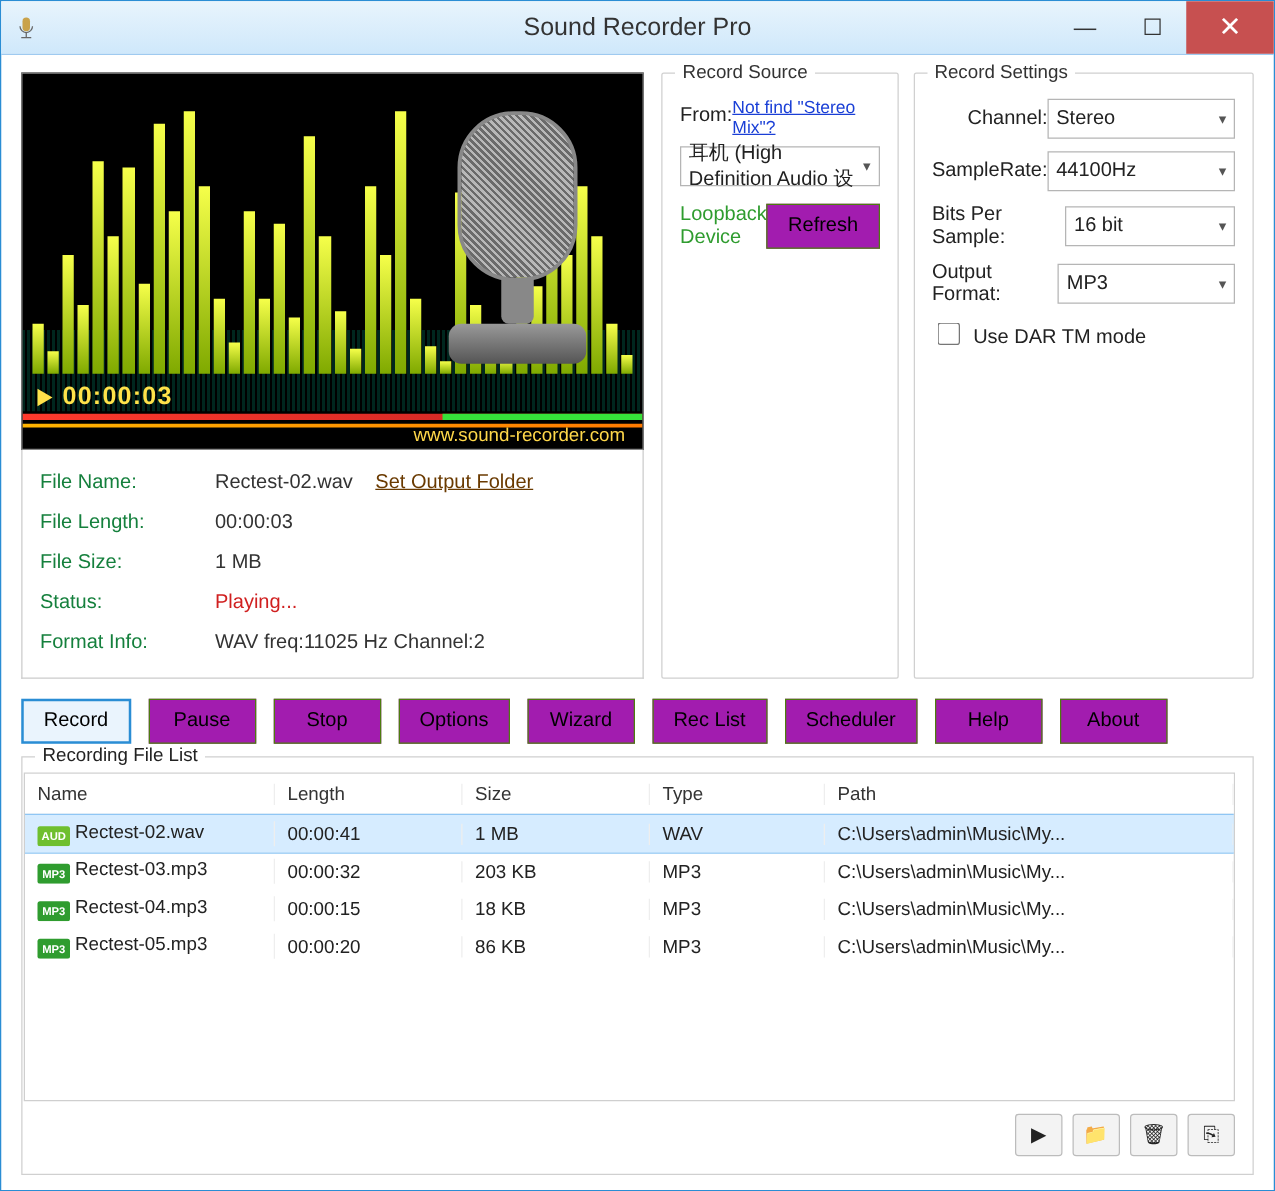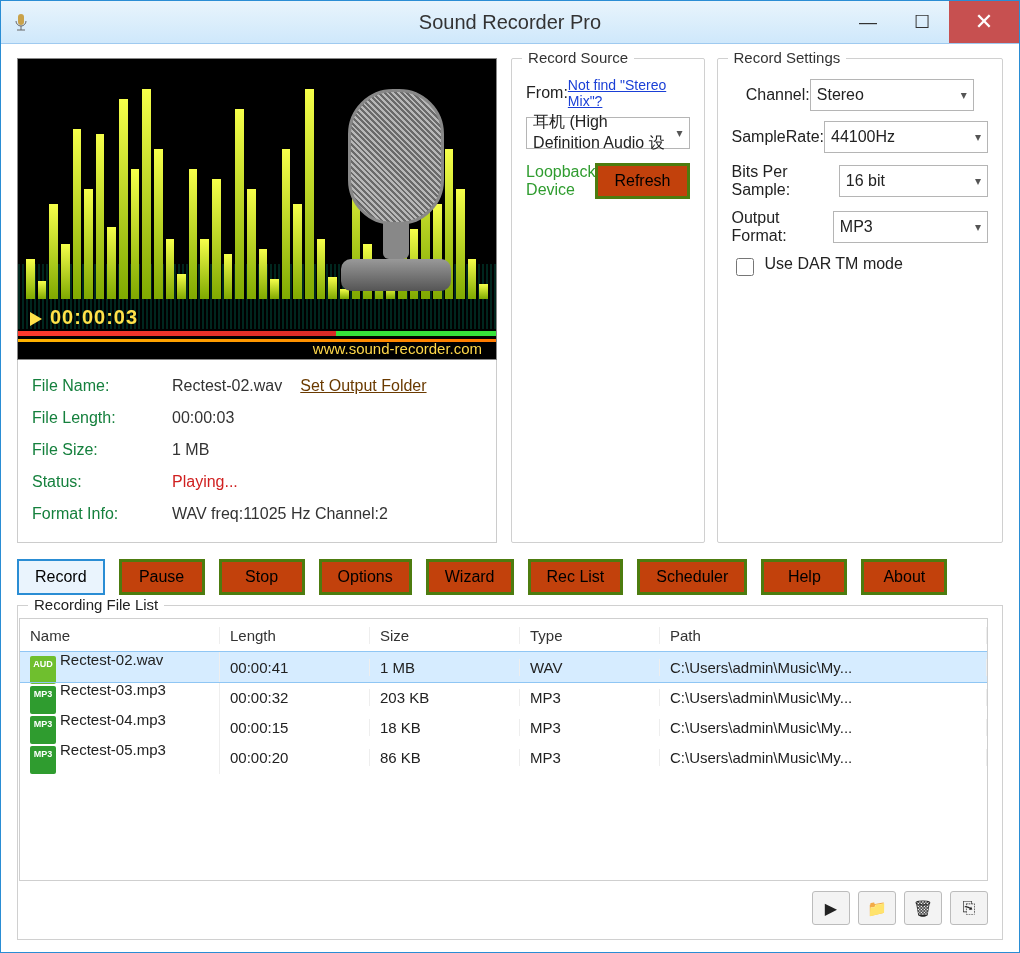--- a/index.html
+++ b/index.html
@@ -35,49 +35,49 @@
 .link{color:#6a3a00;margin-left:18px}
 .right-pane{flex:1;display:flex;flex-direction:row;gap:12px}
 .group{border:1px solid #d0d0d0;border-radius:2px;padding:10px 14px 14px 14px;position:relative}
 .group>.legend{position:absolute;top:-10px;left:10px;background:#fff;padding:0 6px;color:#333;font-size:15px}
 .row{display:flex;align-items:center;margin:8px 0}
 .row label{font-size:16px}
 .hyperlink{color:#1a3fd6;text-decoration:underline}
 select,.combo{height:32px;border:1px solid #b5b5b5;background:#fff;font-size:16px;padding:2px 6px;font-family:inherit}
 .combo{display:flex;align-items:center;justify-content:space-between;width:100%;box-sizing:border-box}
 .combo .chev{font-size:12px;color:#555}
-.btn{height:36px;border:3px solid #4d7c0f;background:#c2410c;font-size:16px;padding:0 16px;font-family:inherit;cursor:pointer}
+.btn{height:36px;border:1px solid #4d7c0f;background:#a21caf;font-size:16px;padding:0 16px;font-family:inherit;cursor:pointer}
 .loopback{color:#2f9c2f;font-size:16px}
 .slider-wrap{display:flex;align-items:center;gap:14px;margin-top:6px}
 .slider{flex:1;height:24px;position:relative}
 .slider .track{position:absolute;top:50%;left:0;right:0;height:3px;background:#bcbcbc;transform:translateY(-50%)}
 .slider .thumb{position:absolute;top:50%;width:12px;height:22px;background:#eaeaea;border:1px solid #888;transform:translate(-50%,-50%);border-radius:2px}
-.settings-row{display:flex;align-items:center;justify-content:center;margin:10px 0}
+.settings-row{display:flex;align-items:center;justify-content:flex-end;margin:10px 0}
 .settings-row label{font-size:16px}
-.settings-row .combo{width:164px}
-.checkbox{display:flex;align-items:flex-start;gap:8px;font-size:16px}
+.settings-row .combo{width:150px}
+.checkbox{display:flex;align-items:flex-end;gap:8px;font-size:16px}
 .checkbox input{width:18px;height:18px}
 .button-bar{display:flex;gap:14px;margin-top:6px;flex-wrap:wrap}
 .button-bar .btn{min-width:86px}
 .btn.primary{border:2px solid #2a8dd4;background:#eaf4fd}
 .filelist-group{border:1px solid #d0d0d0;padding:12px 14px 14px 1px;position:relative;flex:1;display:flex;flex-direction:column}
 .filelist-group>.legend{position:absolute;top:-10px;left:10px;background:#fff;padding:0 6px;font-size:15px}
 .table{border:1px solid #cfcfcf;flex:1;overflow:auto}
 .thead,.trow{display:flex;align-items:center;font-size:15px}
 .thead{height:32px;background:#fff;border-bottom:1px solid #e3e3e3}
 .th,.td{padding:0 10px;border-right:1px solid #eee;box-sizing:border-box;white-space:nowrap;overflow:hidden;text-overflow:ellipsis}
 .th{color:#333}
 .c-name{width:200px}
 .c-len{width:150px}
 .c-size{width:150px}
 .c-type{width:140px}
 .c-path{flex:1}
 .trow{height:30px}
 .trow.selected{background:#d6ecff;outline:1px solid #8fc6f4}
-.fileicon{display:inline-block;width:26px;height:28px;border-radius:2px;color:#fff;font-size:9px;font-weight:700;text-align:center;line-height:16px;margin-right:4px;vertical-align:-2px}
+.fileicon{display:inline-block;width:26px;height:16px;border-radius:2px;color:#fff;font-size:9px;font-weight:700;text-align:center;line-height:16px;margin-right:4px;vertical-align:-2px}
 .fileicon.aud{background:#6fbf2e}
 .fileicon.mp3{background:#2f9c2f}
 .list-toolbar{display:flex;justify-content:flex-end;gap:8px;margin-top:10px}
 .icon-btn{width:36px;height:32px;border:1px solid #bcbcbc;background:#f3f3f3;border-radius:3px;display:flex;align-items:center;justify-content:center;font-size:16px}
 </style>
 </head>
 <body>
 
 <div class="window">
 

